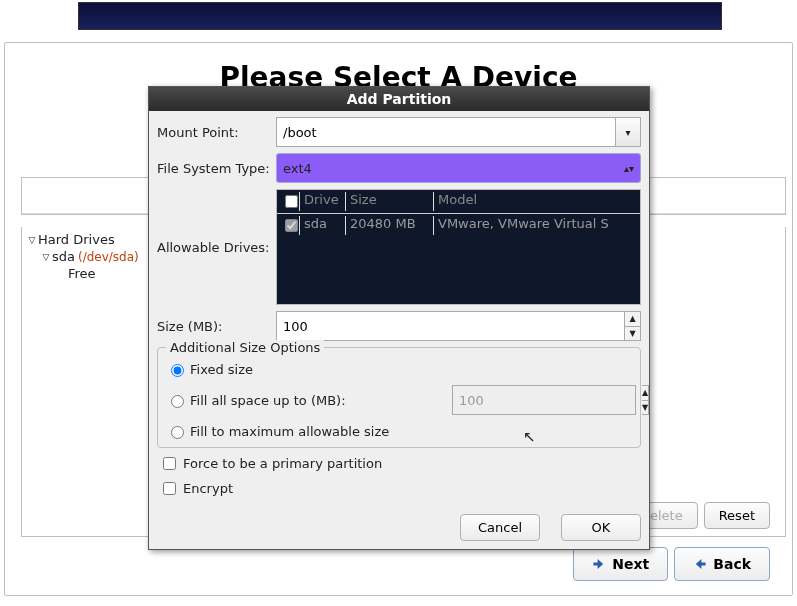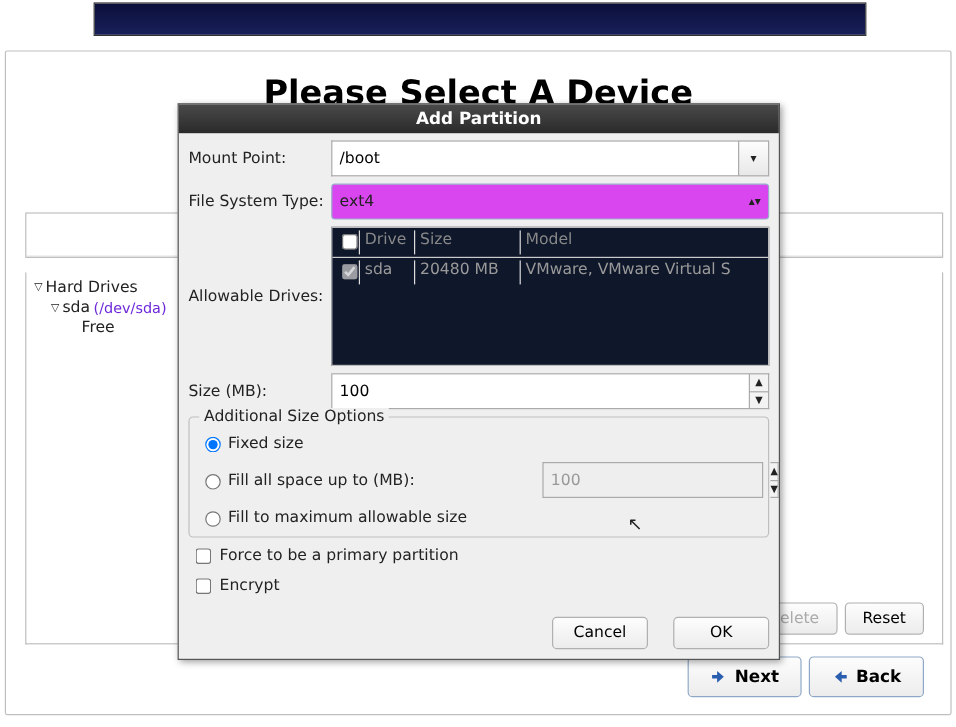--- a/index.html
+++ b/index.html
@@ -7,40 +7,40 @@
   .topbar { position:absolute; top:2px; left:78px; width:644px; height:28px; background:linear-gradient(#0a0f3a,#1a205a); border:1px solid #333; }
   .frame { position:absolute; top:42px; left:4px; width:789px; height:554px; border:1px solid #bfbfbf; border-radius:2px; }
   .page-title { text-align:center; font-size:28px; font-weight:bold; margin-top:18px; color:#000; }
   .device-header { position:absolute; top:134px; left:16px; width:765px; border:1px solid #bfbfbf; background:#fff; }
   .device-header-inner { text-align:center; padding:10px 0; border-bottom:1px solid #ddd; }
   .tree { position:absolute; top:184px; left:16px; width:765px; height:310px; border:1px solid #bfbfbf; border-top:none; background:#fff; padding:4px 0 0 4px; }
   .tree-row { display:flex; align-items:center; padding:1px 0; font-size:13px; }
   .twisty { width:12px; display:inline-block; text-align:center; font-size:9px; cursor:pointer; }
   .indent1 { padding-left:14px; }
   .indent2 { padding-left:42px; }
-  .devpath { color:#6d28d9; font-size:12px; margin-left:3px; }
+  .devpath { color:#c2410c; font-size:12px; margin-left:3px; }
   .bottom-btns-row { position:absolute; bottom:66px; right:22px; display:flex; gap:6px; }
   .btn { background:linear-gradient(#fdfdfd,#ececec); border:1px solid #b0b0b0; border-radius:4px; padding:5px 14px; font-size:13px; cursor:pointer; }
   .btn.disabled { color:#aaa; }
   .nav-row { position:absolute; bottom:14px; right:22px; display:flex; gap:6px; }
   .navbtn { background:linear-gradient(#fdfdfd,#ececec); border:1px solid #8ea7c6; border-radius:4px; padding:8px 18px; font-size:14px; cursor:pointer; display:flex; align-items:center; gap:6px; font-weight:bold; }
   .arrow-left, .arrow-right { width:14px; height:14px; }
 
   
   .dialog { position:absolute; top:86px; left:148px; width:502px; background:#efefef; border:1px solid #555; box-shadow:2px 2px 6px rgba(0,0,0,.4); }
   .dlg-title { background:linear-gradient(#4a4a4a,#2a2a2a); color:#fff; text-align:center; font-weight:bold; padding:4px 0; font-size:14px; }
   .dlg-body { padding:6px 8px 8px 8px; }
   .form-row { display:flex; align-items:center; margin-bottom:6px; }
   .form-row.tall { align-items:center; }
   .form-label { width:119px; text-align:left; padding-right:4px; font-size:13px; }
   .field-wrap { flex:1; }
   .combo { display:flex; }
   .combo input { flex:1; border:1px solid #aaa; padding:5px 6px; font-size:13px; height:30px; border-right:none; }
   .combo .drop { width:26px; border:1px solid #aaa; background:linear-gradient(#fdfdfd,#e8e8e8); display:flex; align-items:center; justify-content:center; cursor:pointer; }
-  .select-like { width:100%; border:1px solid #9aaccb; background:#d946ef; padding:5px 6px; font-size:13px; height:30px; display:flex; align-items:center; justify-content:space-between; cursor:pointer; border-radius:3px; }
+  .select-like { width:100%; border:1px solid #9aaccb; background:#8b5cf6; padding:5px 6px; font-size:13px; height:30px; display:flex; align-items:center; justify-content:space-between; cursor:pointer; border-radius:3px; }
   .drives-box { flex:1; border:1px solid #bbb; background:#0f172a; height:116px; font-size:13px; }
   .drives-head, .drives-row { display:flex; padding:2px 4px; }
   .drives-head { border-bottom:1px solid #ccc; color:#888; }
   .dc0{width:18px;} .dc1{width:46px;border-left:1px solid #ddd;padding-left:4px;} .dc2{width:88px;border-left:1px solid #ddd;padding-left:4px;} .dc3{flex:1;border-left:1px solid #ddd;padding-left:4px;}
   .drives-row { color:#9a9a9a; }
   .chk { width:13px; height:13px; }
   .spin { display:flex; width:100%; }
   .spin input { flex:1; border:1px solid #aaa; padding:5px 6px; font-size:13px; height:30px; }
   .spin .updn { width:16px; display:flex; flex-direction:column; }
   .spin .updn div { flex:1; border:1px solid #aaa; border-left:none; font-size:8px; display:flex; align-items:center; justify-content:center; background:#f3f3f3; cursor:pointer; }

